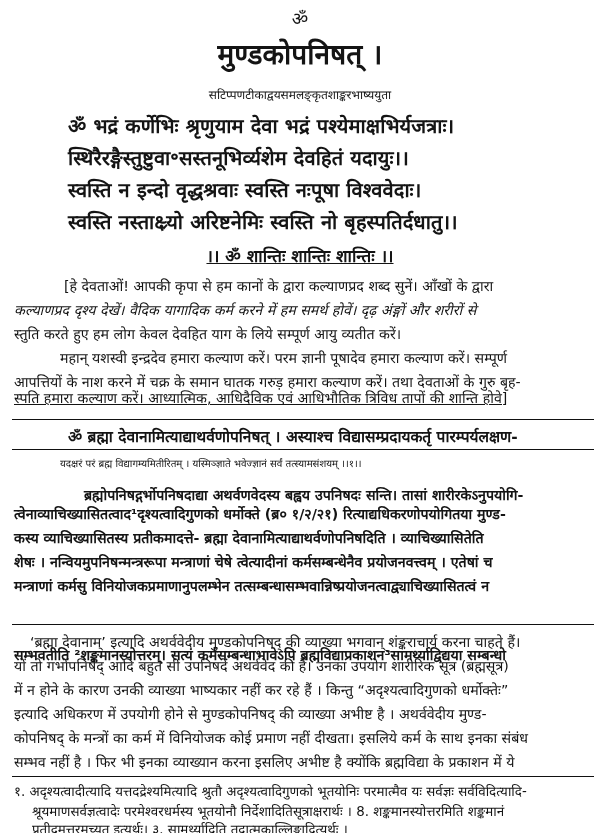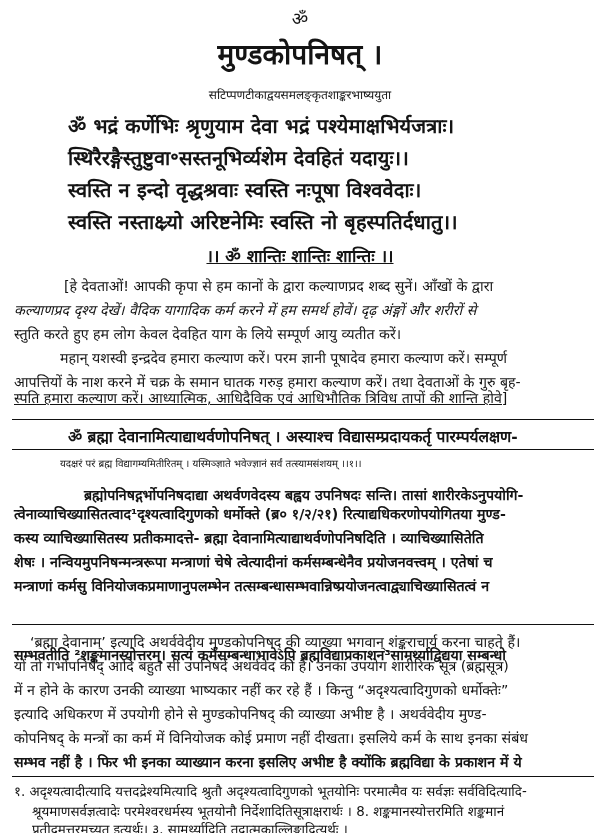--- a/index.html
+++ b/index.html
@@ -62,21 +62,21 @@
 </div>
 
 <div class="rule" style="top:624px;"></div>
 
 <div>
   <div class="line hindi" style="top:632px; left:30px; width:564px;">‘ब्रह्मा देवानाम्’ इत्यादि अथर्ववेदीय मुण्डकोपनिषद् की व्याख्या भगवान् शंङ्कराचार्य करना चाहते हैं।</div>
   <div class="line hindi" style="top:656px;">यों तो गर्भोपनिषद् आदि बहुत सी उपनिषदें अथर्ववेद की हैं। उनका उपयोग शारीरिक सूत्र (ब्रह्मसूत्र)</div>
   <div class="line hindi" style="top:680px;">में न होने के कारण उनकी व्याख्या भाष्यकार नहीं कर रहे हैं । किन्तु “अदृश्यत्वादिगुणको धर्मोक्तेः”</div>
   <div class="line hindi" style="top:704px;">इत्यादि अधिकरण में उपयोगी होने से मुण्डकोपनिषद् की व्याख्या अभीष्ट है । अथर्ववेदीय मुण्ड-</div>
   <div class="line hindi" style="top:728px;">कोपनिषद् के मन्त्रों का कर्म में विनियोजक कोई प्रमाण नहीं दीखता। इसलिये कर्म के साथ इनका संबंध</div>
-  <div class="line hindi" style="top:752px;font-weight:bold;">सम्भव नहीं है । फिर भी इनका व्याख्यान करना इसलिए अभीष्ट है क्योंकि ब्रह्मविद्या के प्रकाशन में ये</div>
+  <div class="line hindi" style="top:752px;">सम्भव नहीं है । फिर भी इनका व्याख्यान करना इसलिए अभीष्ट है क्योंकि ब्रह्मविद्या के प्रकाशन में ये</div>
 </div>
 
 <div class="rule" style="top:776px;"></div>
 
 <div>
   <div class="line fn" style="top:782px; left:14px;">१. अदृश्यत्वादीत्यादि यत्तदद्रेश्यमित्यादि श्रुतौ अदृश्यत्वादिगुणको भूतयोनिः परमात्मैव यः सर्वज्ञः सर्वविदित्यादि-</div>
   <div class="line fn" style="top:802px; left:32px;">श्रूयमाणसर्वज्ञत्वादेः परमेश्वरधर्मस्य भूतयोनौ निर्देशादितिसूत्राक्षरार्थः । 8. शङ्कमानस्योत्तरमिति शङ्कमानं</div>
   <div class="line fn" style="top:820px; left:32px;">प्रतीदमुत्तरमुच्यत इत्यर्थः। ३. सामर्थ्यादिति तदात्मकाल्लिङ्गादित्यर्थः ।</div>
 </div>
 

